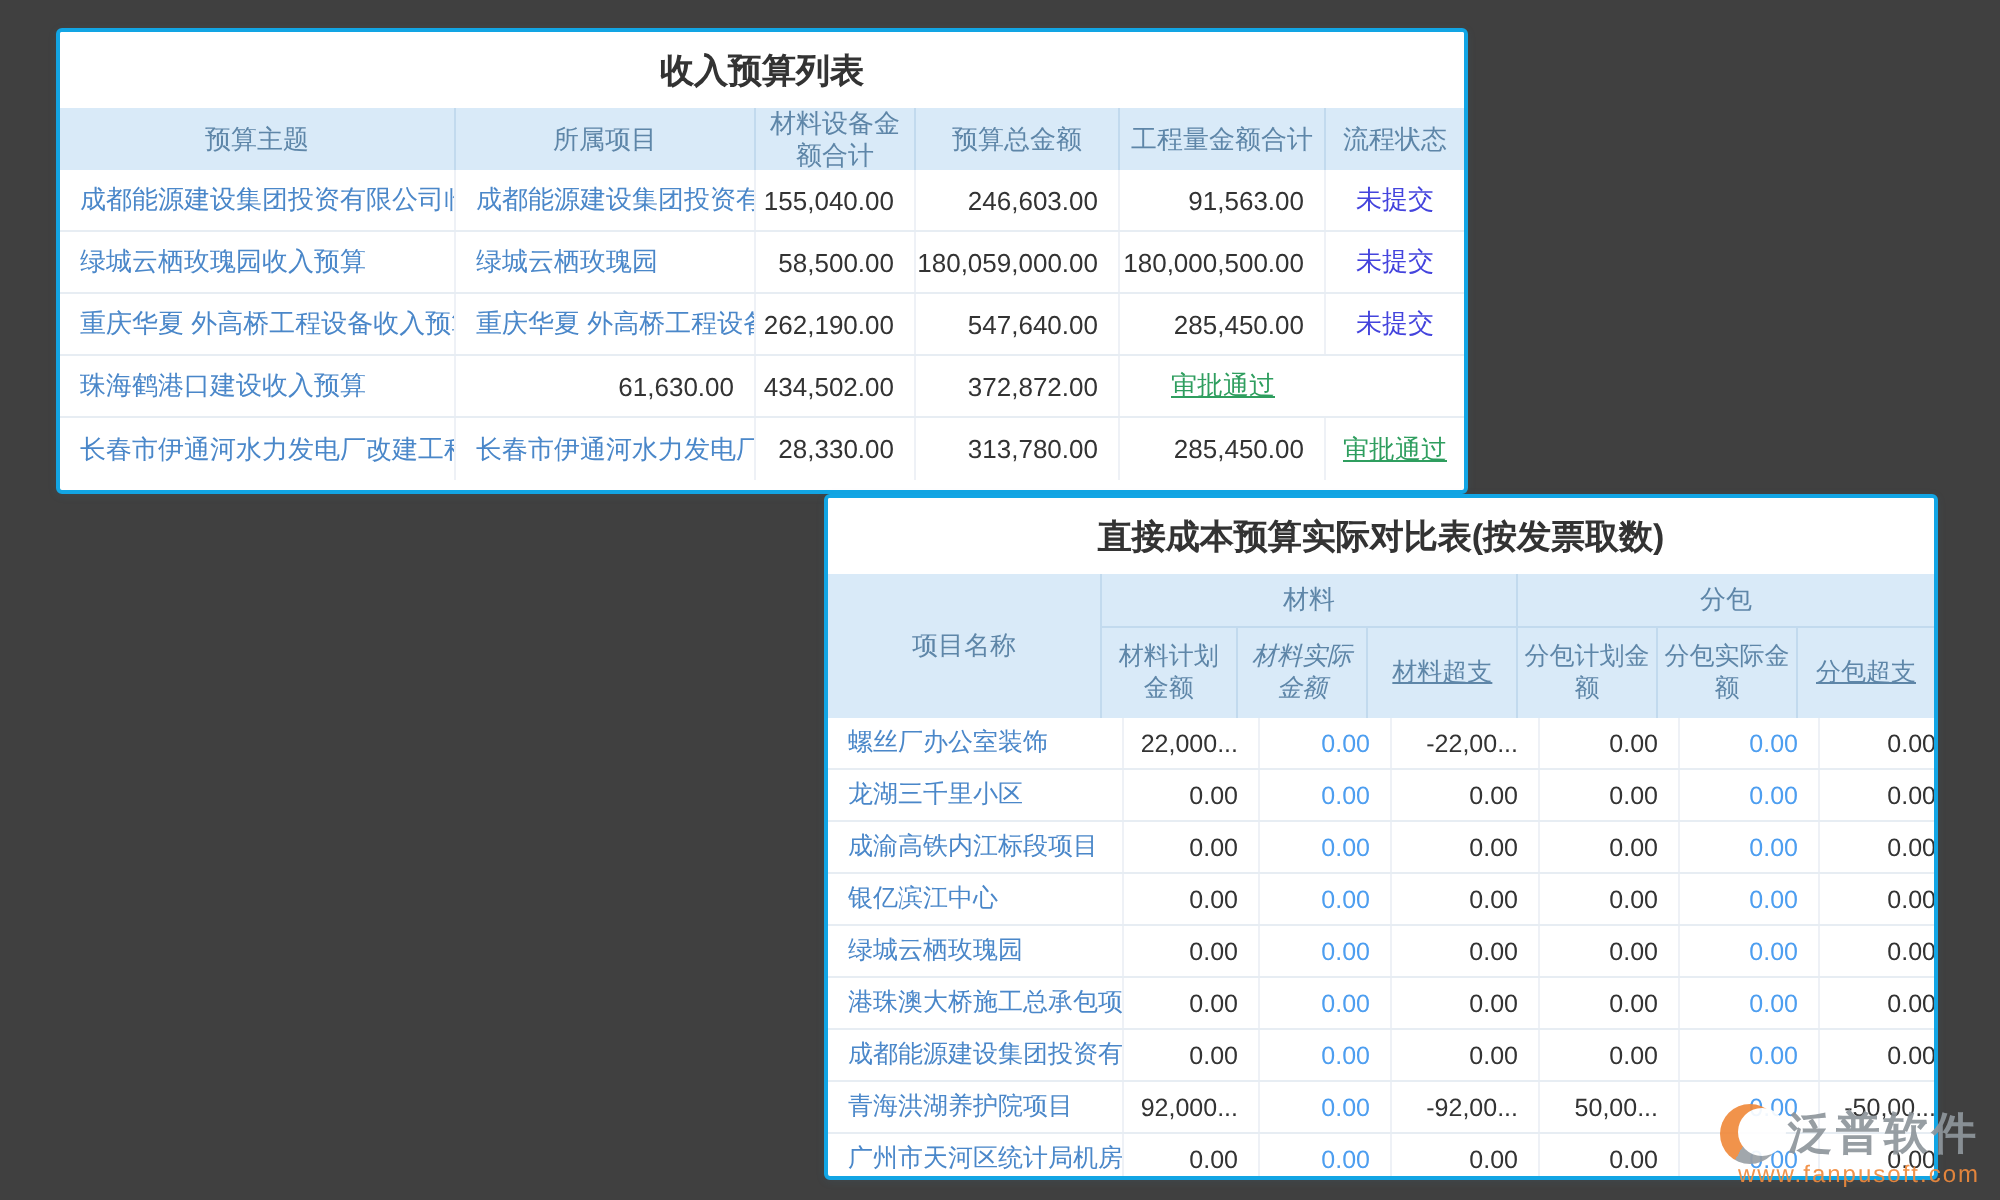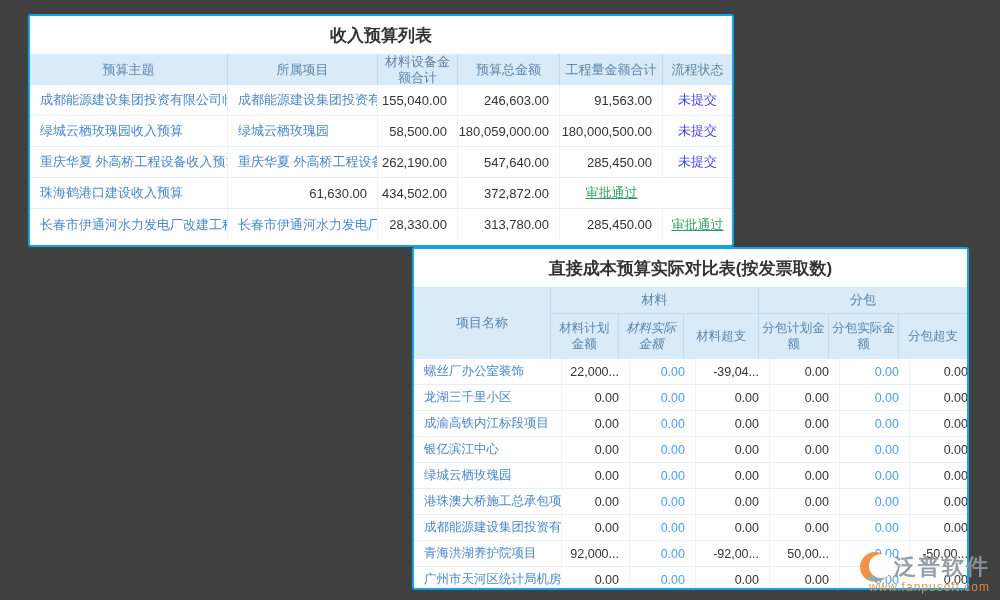--- a/index.html
+++ b/index.html
@@ -38,21 +38,21 @@
     font-size:13px; color:#5e86a8; border-right:1px solid #c2daee; }
   .t2-groups { display:flex; width:416px; }
   .t2-group { display:flex; flex-direction:column; }
   .t2-group.g0 { width:208px; border-right:1px solid #c2daee; }
   .t2-group.g1 { width:208px; }
   .t2-grouplabel { height:27px; display:flex; align-items:center; justify-content:center;
     font-size:13px; color:#5e86a8; border-bottom:1px solid #c2daee; }
   .t2-subcols { display:flex; height:45px; }
   .t2-subcols .hc { display:flex; align-items:center; justify-content:center; text-align:center;
     font-size:12.5px; color:#5e86a8; border-right:1px solid #c2daee; line-height:1.25; padding:0 3px; }
-  .t2-subcols .hc:last-child { border-right:none; }
+  .t2-subcols .hc:last-child { border-right:none;text-decoration:underline; }
   .g0 .hc:nth-child(1){width:68px;} .g0 .hc:nth-child(2){width:66px;font-style:italic;} .g0 .hc:nth-child(3){width:74px;}
   .g1 .hc:nth-child(1){width:70px;} .g1 .hc:nth-child(2){width:70px;} .g1 .hc:nth-child(3){width:68px;}
 
   .t2-grid { display:grid; grid-template-columns:148px 68px 66px 74px 70px 70px 68px; }
   .t2-row { height:26px; border-bottom:1px solid #e7edf3; }
   .t2-row .c { font-size:12.5px; }
   .c.vlink { color:#4d9ef0; }
 
   
   .watermark { position:absolute; right:10px; bottom:6px; z-index:5; text-align:right; opacity:.92; }
@@ -143,21 +143,21 @@
             <div class="hc">分包超支</div>
           </div>
         </div>
       </div>
     </div>
     <div id="t2body">
         <div class="t2-grid t2-row">
           <div class="c name">螺丝厂办公室装饰</div>
           <div class="c num">22,000...</div>
           <div class="c num vlink">0.00</div>
-          <div class="c num">-39,04...</div>
+          <div class="c num">-22,00...</div>
           <div class="c num">0.00</div>
           <div class="c num vlink">0.00</div>
           <div class="c num">0.00</div>
         </div>
         <div class="t2-grid t2-row">
           <div class="c name">龙湖三千里小区</div>
           <div class="c num">0.00</div>
           <div class="c num vlink">0.00</div>
           <div class="c num">0.00</div>
           <div class="c num">0.00</div>

